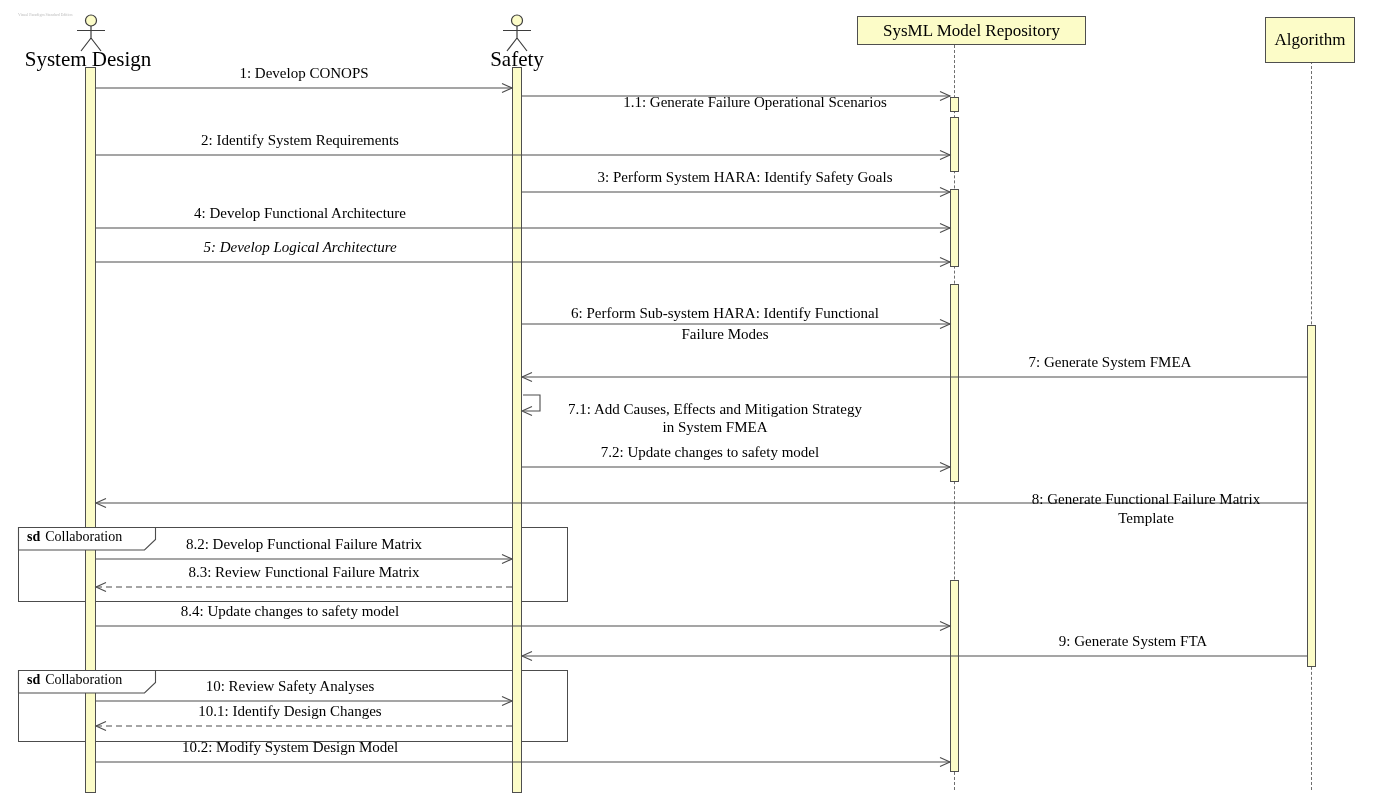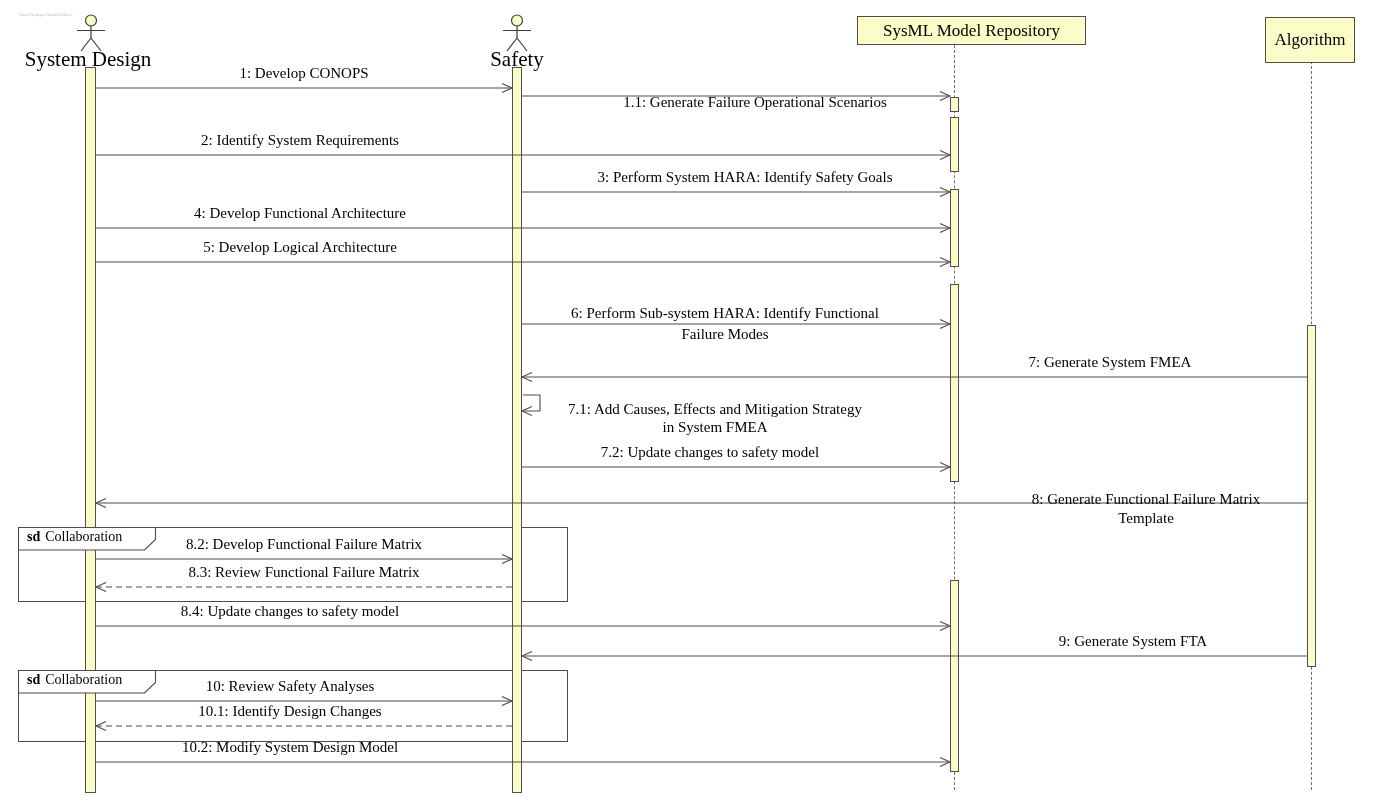--- a/index.html
+++ b/index.html
@@ -118,21 +118,21 @@
 
     <path class="tab" d="M18.5,527.5 h137 v12 l-11,10.5 h-126 z"></path>
     <path class="tab" d="M18.5,670.5 h137 v12 l-11,10.5 h-126 z"></path>
   </svg>
 
   <div class="msg-label" style="left:304px;top:64px;">1: Develop CONOPS</div>
   <div class="msg-label" style="left:755px;top:72px;margin-top:21px;">1.1: Generate Failure Operational Scenarios</div>
   <div class="msg-label" style="left:300px;top:131px;">2: Identify System Requirements</div>
   <div class="msg-label" style="left:745px;top:168px;">3: Perform System HARA: Identify Safety Goals</div>
   <div class="msg-label" style="left:300px;top:204px;text-align:right;">4: Develop Functional Architecture</div>
-  <div class="msg-label" style="left:300px;top:238px;">5: Develop Logical Architecture</div>
+  <div class="msg-label" style="left:300px;top:238px;font-style:italic;">5: Develop Logical Architecture</div>
   <div class="msg-label" style="left:725px;top:303px;line-height:21px;">6: Perform Sub-system HARA: Identify Functional
 Failure Modes</div>
   <div class="msg-label" style="left:1110px;top:353px;">7: Generate System FMEA</div>
   <div class="msg-label" style="left:715px;top:400px;line-height:18px;">7.1: Add Causes, Effects and Mitigation Strategy
 in System FMEA</div>
   <div class="msg-label" style="left:710px;top:443px;">7.2: Update changes to safety model</div>
   <div class="msg-label" style="left:1146px;top:479px;margin-top:11px;">8: Generate Functional Failure Matrix Template</div>
   <div class="msg-label" style="left:304px;top:535px;">8.2: Develop Functional Failure Matrix</div>
   <div class="msg-label" style="left:304px;top:563px;">8.3: Review Functional Failure Matrix</div>
   <div class="msg-label" style="left:290px;top:602px;">8.4: Update changes to safety model</div>

